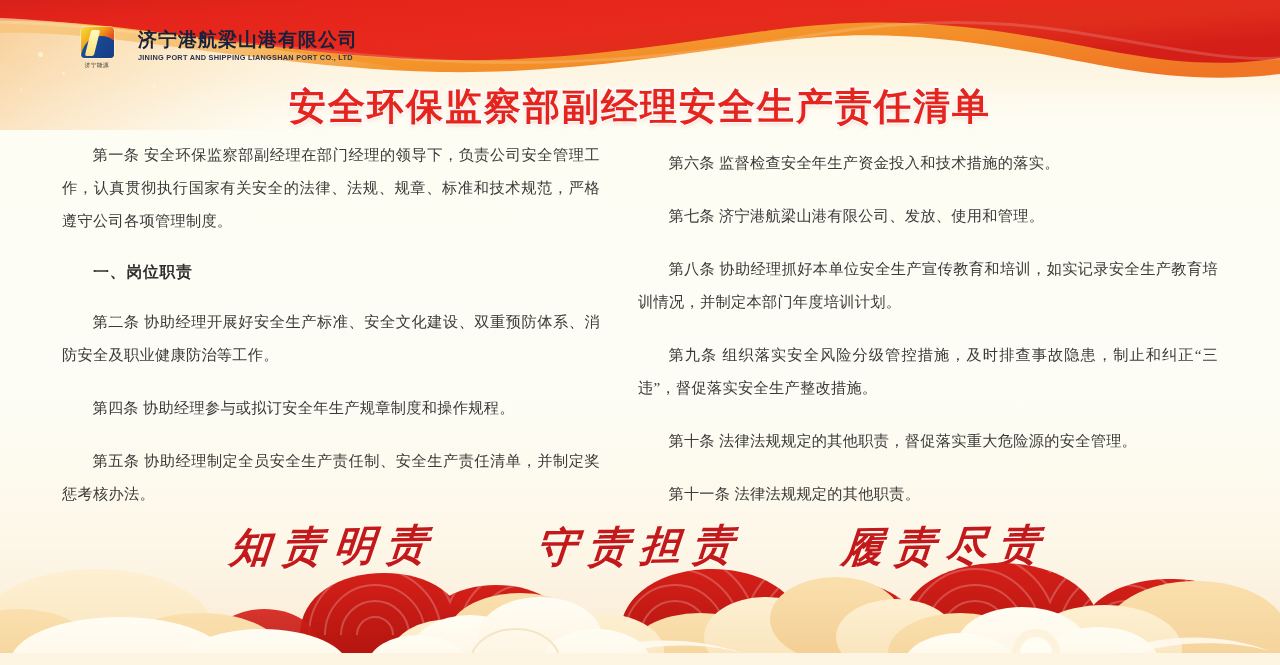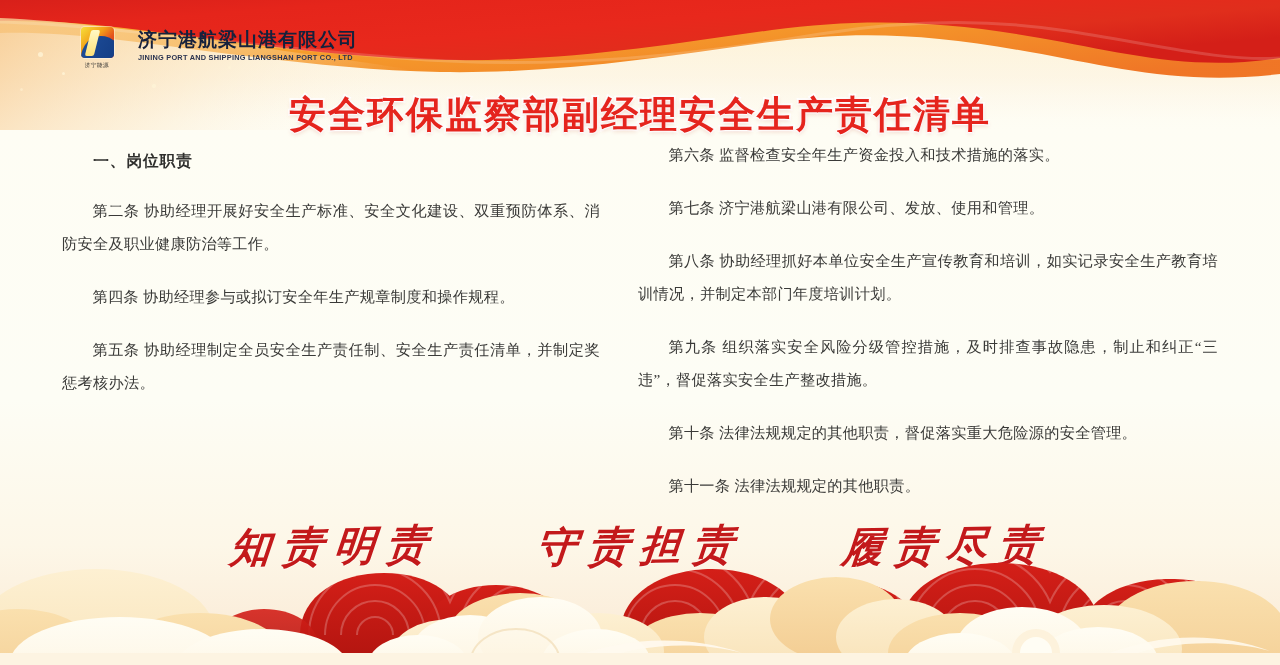--- a/index.html
+++ b/index.html
@@ -109,21 +109,21 @@
     color: #2a3350;
     letter-spacing: .25px;
     white-space: nowrap;
     transform: scaleX(.98);
     transform-origin: left center;
   }
 
   
   .poster-title {
     position: absolute;
-    top: 90px;
+    top: 82px;
     left: 0;
     width: 1280px;
     text-align: center;
     font-size: 37px;
     font-weight: bold;
     letter-spacing: 2px;
     color: #e5241d;
     white-space: nowrap;
     -webkit-text-stroke: 3.5px #ffffff;
     paint-order: stroke fill;
@@ -139,21 +139,21 @@
     left: 0;
     width: 1280px;
     height: 360px;
     display: flex;
   }
   .col {
     box-sizing: border-box;
     padding: 0 0 0 0;
   }
   .col-left  { width: 620px; padding-left: 62px; padding-right: 20px; }
-  .col-right { width: 660px; padding-left: 18px; padding-right: 62px; }
+  .col-right { width: 660px; padding-left: 18px; padding-right: 62px; margin-top: 8px; }
 
   .para {
     margin: 0 0 20px 0;
     font-size: 15.2px;
     line-height: 33px;
     color: #3a3a38;
     text-indent: 2em;
     text-align: justify;
     font-family: "Liberation Serif", "DejaVu Serif", serif;
     letter-spacing: .3px;
@@ -278,20 +278,21 @@
     <div class="logo-text">
       <div class="logo-name-cn">济宁港航梁山港有限公司</div>
       <div class="logo-name-en">JINING PORT AND SHIPPING LIANGSHAN PORT CO., LTD</div>
     </div>
   </div>
 
   <div class="poster-title">安全环保监察部副经理安全生产责任清单</div>
 
   <div class="columns">
     <div class="col col-left">
+      <p class="para">第一条  安全环保监察部副经理在部门经理的领导下，负责公司安全管理工作，认真贯彻执行国家有关安全的法律、法规、规章、标准和技术规范，严格遵守公司各项管理制度。</p>
       <p class="section-head">一、岗位职责</p>
       <p class="para">第二条  协助经理开展好安全生产标准、安全文化建设、双重预防体系、消防安全及职业健康防治等工作。</p>
       <p class="para">第四条  协助经理参与或拟订安全年生产规章制度和操作规程。</p>
       <p class="para">第五条  协助经理制定全员安全生产责任制、安全生产责任清单，并制定奖惩考核办法。</p>
     </div>
     <div class="col col-right">
       <p class="para">第六条  监督检查安全年生产资金投入和技术措施的落实。</p>
       <p class="para">第七条  济宁港航梁山港有限公司、发放、使用和管理。</p>
       <p class="para">第八条  协助经理抓好本单位安全生产宣传教育和培训，如实记录安全生产教育培训情况，并制定本部门年度培训计划。</p>
       <p class="para">第九条  组织落实安全风险分级管控措施，及时排查事故隐患，制止和纠正“三违”，督促落实安全生产整改措施。</p>

